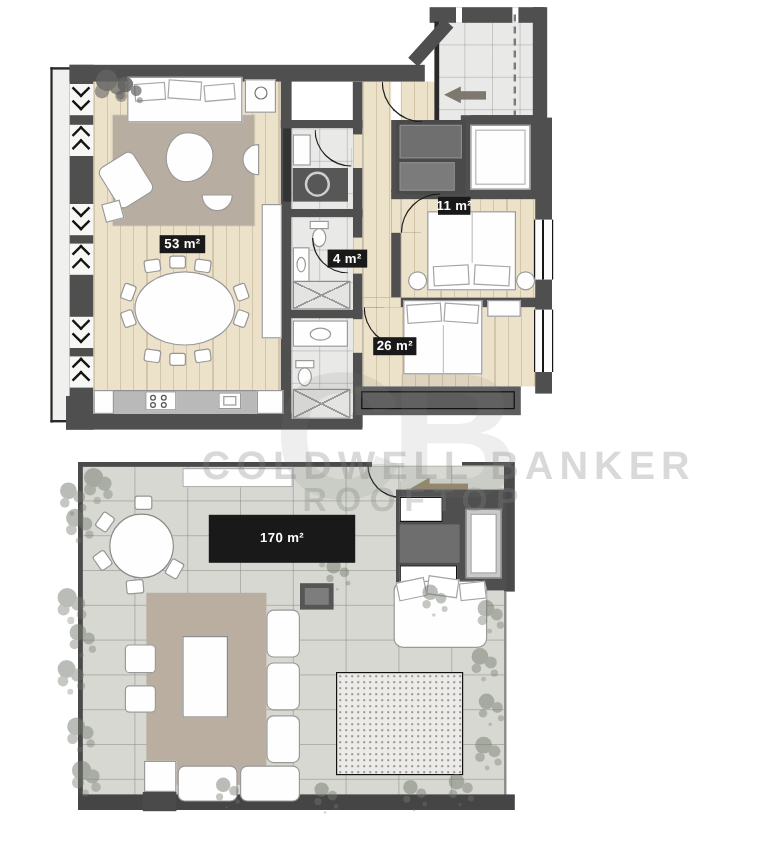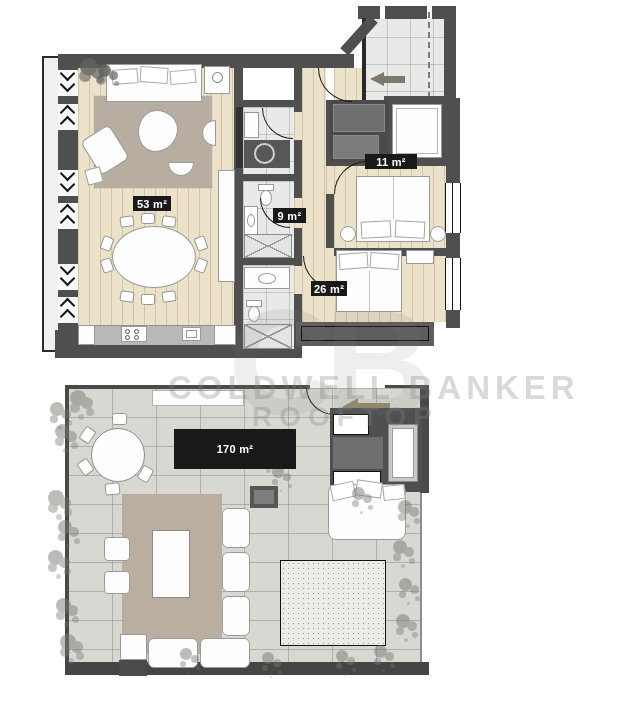--- a/index.html
+++ b/index.html
@@ -192,23 +192,23 @@
   <div class="d-bl" style="left:318px;top:68px;width:34px;height:34px"></div>
   <div class="d-bl" style="left:262px;top:108px;width:31px;height:31px"></div>
   <div class="d-bl" style="left:260px;top:198px;width:30px;height:30px"></div>
   <div class="d-tl" style="left:334px;top:161px;width:33px;height:33px"></div>
   <div class="d-bl" style="left:303px;top:256px;width:33px;height:33px"></div>
 
   <div class="label" style="left:133px;top:196px;width:38px;height:15px">
     <span>53 m²</span>
   </div>
   <div class="label" style="left:273px;top:208px;width:33px;height:15px">
-    <span>9 m²</span>
-  </div>
-  <div class="label" style="left:365px;top:154px;width:52px;height:15px">
+    <span>4 m²</span>
+  </div>
+  <div class="label" style="left:365px;top:164px;width:27px;height:15px">
     <span>11 m²</span>
   </div>
   <div class="label" style="left:311px;top:281px;width:36px;height:15px">
     <span>26 m²</span>
   </div>
 
   <div class="rtile" style="left:68px;top:388px;width:354px;height:282px"></div>
   <div style="left:65px;top:385px;width:4px;height:287px;background:#4a4a4a"></div>
   <div style="left:65px;top:385px;width:245px;height:4px;background:#4a4a4a"></div>
   <div style="left:385px;top:385px;width:40px;height:3px;background:#4a4a4a"></div>

